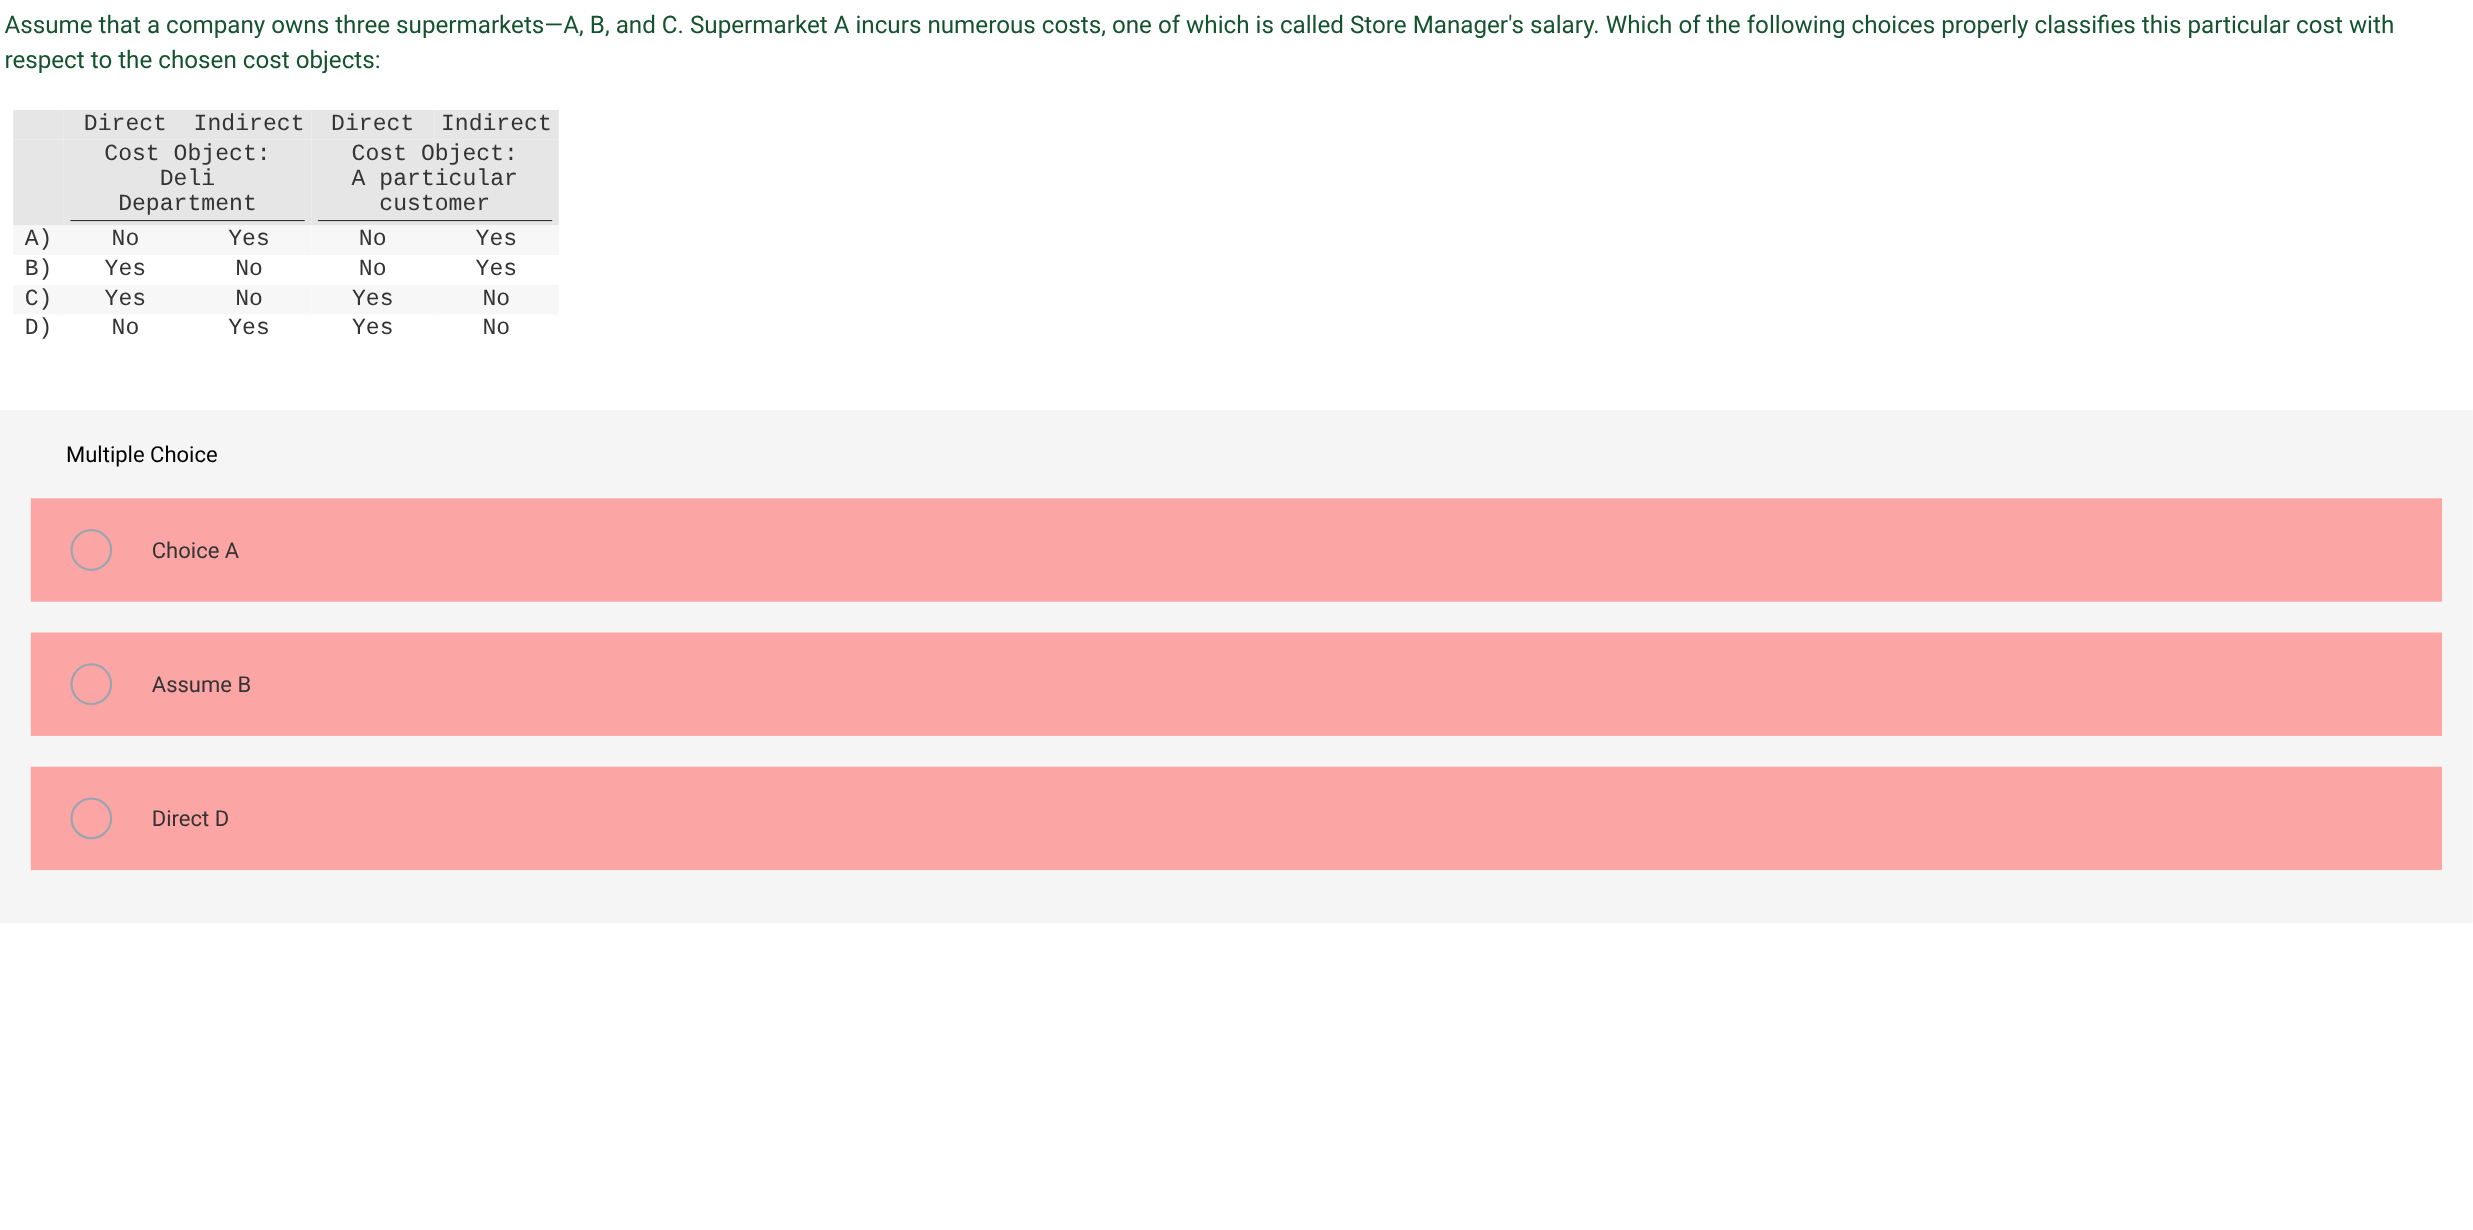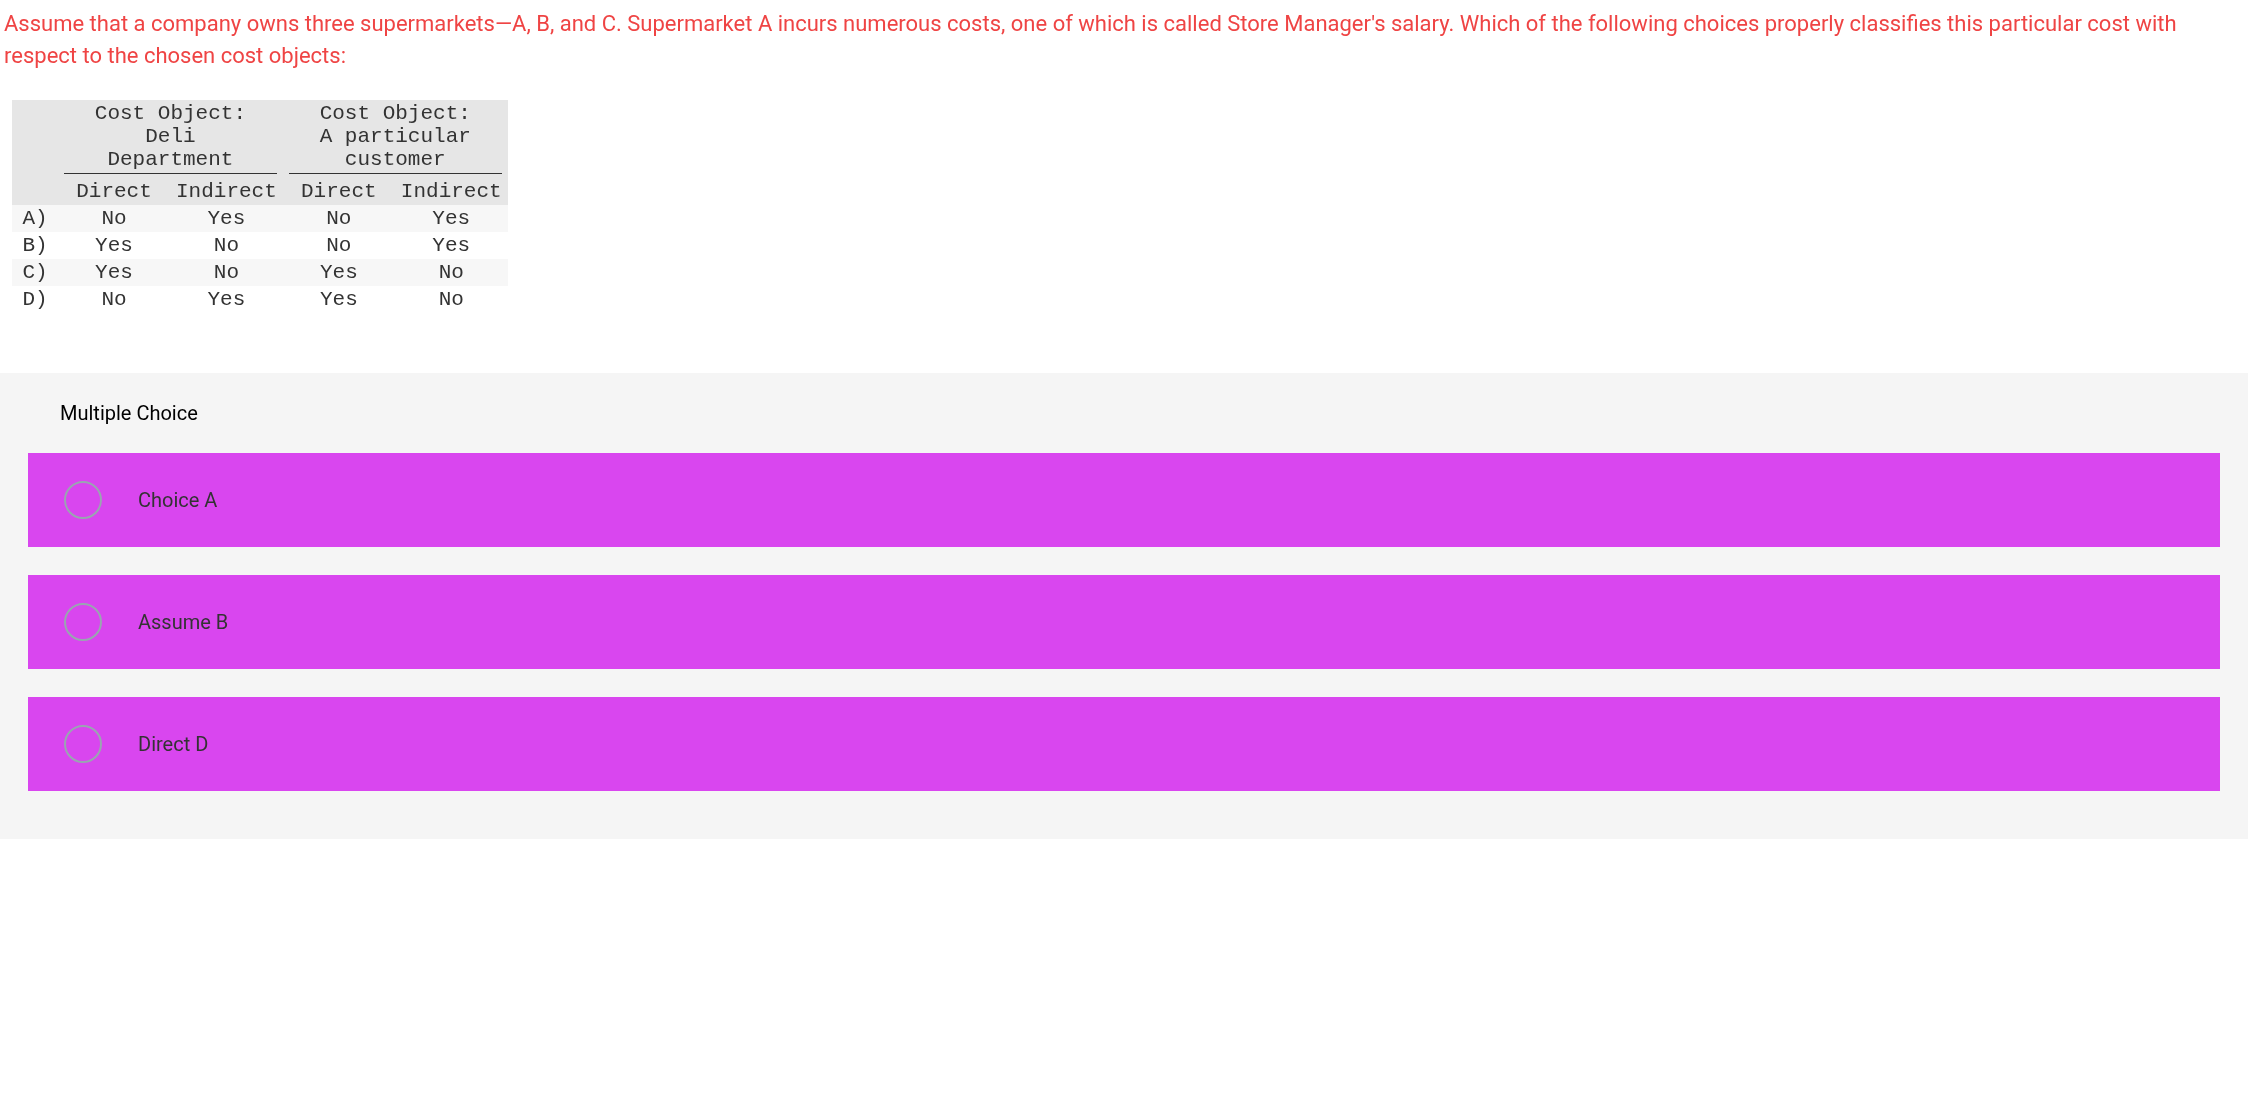--- a/index.html
+++ b/index.html
@@ -9,21 +9,21 @@
     }
     body {
       font-family: -apple-system, BlinkMacSystemFont, "Segoe UI", Roboto, Helvetica, Arial, sans-serif;
       color: #333;
       background: #fff;
       padding: 8px 0;
     }
     .question-text {
       font-size: 22px;
       line-height: 1.45;
-      color: #ef4444;
+      color: #14532d;
       padding: 0 4px 28px 4px;
     }
     .data-table-wrapper {
       padding-left: 12px;
       margin-bottom: 60px;
     }
     table.data-table {
       border-collapse: collapse;
       font-family: "Courier New", Courier, monospace;
       font-size: 21px;
@@ -59,21 +59,21 @@
       background: #f5f5f5;
       padding: 0 0 20px 0;
     }
     .mc-header {
       font-size: 20px;
       color: #000000;
       padding: 28px 0 28px 60px;
       background: #f5f5f5;
     }
     .choice-row {
-      background: #d946ef;
+      background: #fca5a5;
       margin: 0 28px 28px 28px;
       padding: 28px 36px;
       display: flex;
       align-items: center;
       cursor: pointer;
     }
     .radio-circle {
       width: 38px;
       height: 38px;
       border: 2px solid #9aa5b1;
@@ -90,34 +90,34 @@
   </style>
 </head>
 <body>
 
 <div class="question-text">Assume that a company owns three supermarkets—A, B, and C. Supermarket A incurs numerous costs, one of which is called Store Manager's salary. Which of the following choices properly classifies this particular cost with respect to the chosen cost objects:</div>
 
 <div class="data-table-wrapper">
   <table class="data-table">
     <tbody>
         <tr>
+      <td class="subhdr col-label"></td>
+      <td class="subhdr col-data">Direct</td>
+      <td class="subhdr col-data">Indirect</td>
+      <td class="subhdr col-data">Direct</td>
+      <td class="subhdr col-data">Indirect</td>
+    </tr>
+    <tr>
       <td class="hdr-label col-label"></td>
       <td class="hdr-group" colspan="2">
         <span class="hdr-group-inner">Cost Object: Deli Department</span>
       </td>
       <td class="hdr-group" colspan="2">
         <span class="hdr-group-inner">Cost Object: A particular customer</span>
       </td>
-    </tr>
-    <tr>
-      <td class="subhdr col-label"></td>
-      <td class="subhdr col-data">Direct</td>
-      <td class="subhdr col-data">Indirect</td>
-      <td class="subhdr col-data">Direct</td>
-      <td class="subhdr col-data">Indirect</td>
     </tr>
     <tr class="row-even">
       <td class="col-label">A)</td>
       <td class="col-data">No</td>
       <td class="col-data">Yes</td>
       <td class="col-data">No</td>
       <td class="col-data">Yes</td>
     </tr>
     <tr class="row-odd">
       <td class="col-label">B)</td>

